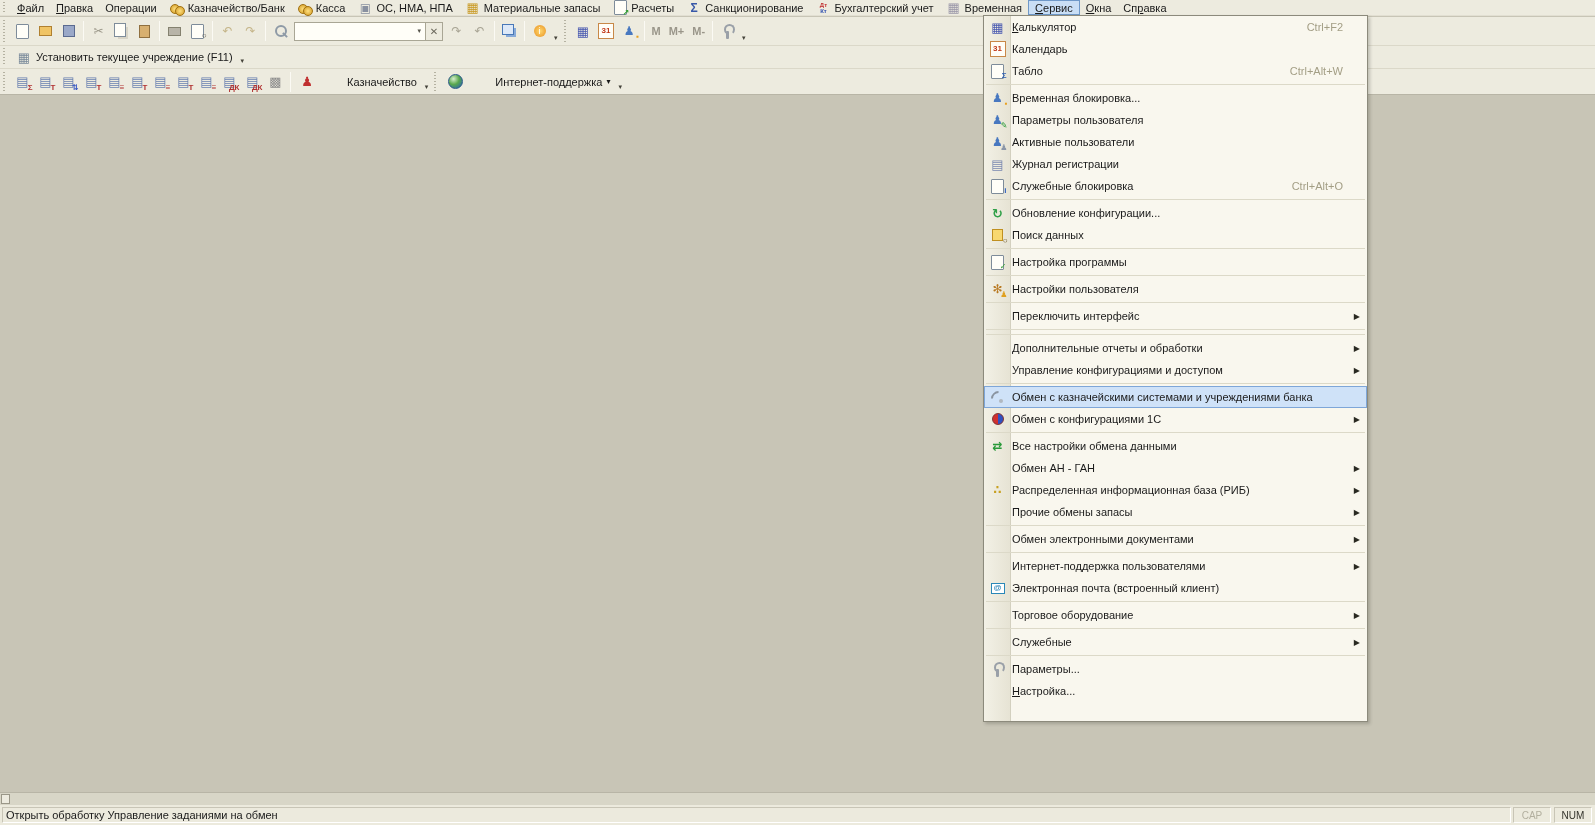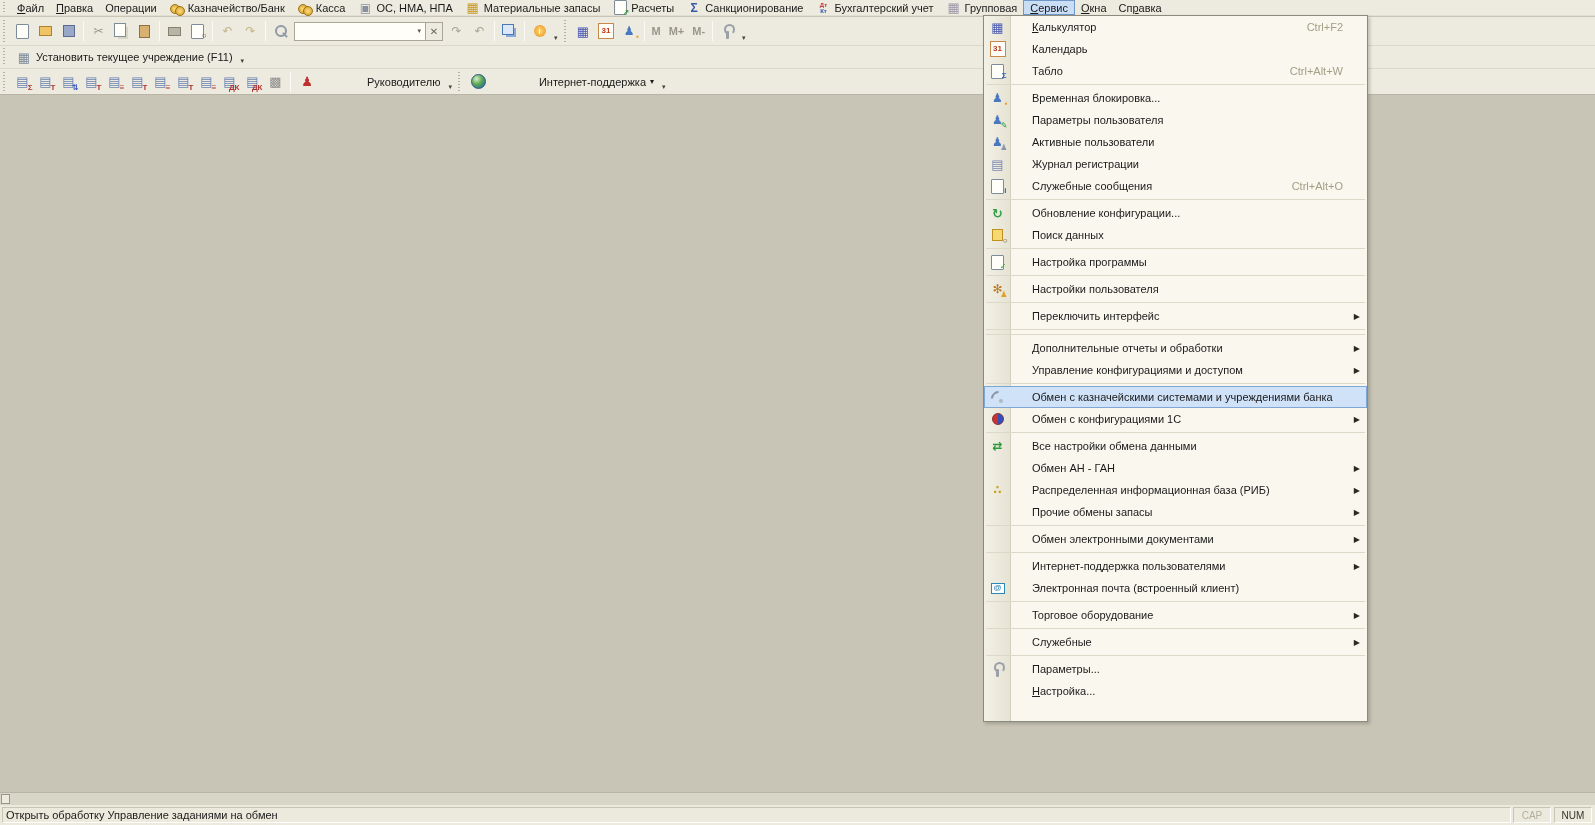--- a/index.html
+++ b/index.html
@@ -34,21 +34,21 @@
   .sb-msg { flex:1 1 auto; height:16px; margin:0 2px; padding:1px 3px; border:1px solid #c8c5b6; border-right-color:#fff; border-bottom-color:#fff; white-space:nowrap; overflow:hidden; }
   .keybox { width:38px; height:16px; margin-right:3px; border:1px solid #c8c5b6; border-right-color:#fff; border-bottom-color:#fff; display:flex; align-items:center; justify-content:center; font-size:10px; }
   .keybox.off { color:#b2af9e; }
   .keybox.on { color:#33332b; }
 
   
   .service-menu { position:absolute; left:983px; top:15px; width:385px; height:707px; background:#f9f7ee; border:1px solid #8c8a7c; z-index:10; box-shadow:2px 2px 3px rgba(60,60,50,.25); }
   .sm-iconcol { position:absolute; left:0; top:0; bottom:0; width:27px; background:linear-gradient(to right,#f3f1e6,#e6e3d4); border-right:1px solid #d3d0bf; }
   .sm-row { position:relative; height:22px; display:flex; align-items:center; cursor:default; }
   .sm-ico { position:absolute; left:4px; width:19px; display:flex; justify-content:center; }
-  .sm-label { margin-left:48px; white-space:nowrap; }
+  .sm-label { margin-left:28px; white-space:nowrap; }
   .sm-short { position:absolute; right:24px; color:#a39e85; }
   .sm-arrow { position:absolute; right:7px; font-size:8px; color:#2a2a22; }
   .sm-sep { height:5px; position:relative; }
   .sm-sep::after { content:""; position:absolute; left:2px; right:2px; top:2px; border-top:1px solid #dcd9c8; }
   .sm-row.hl { background:#cfe2f8; outline:1px solid #7ea6d8; outline-offset:-1px; z-index:2; }
 
   
   .ic { position:relative; display:inline-flex; align-items:center; justify-content:center; width:16px; height:16px; font-size:12px; line-height:1; flex:0 0 auto; }
   .ic .ov { position:absolute; right:-2px; bottom:-2px; font-size:8px; font-weight:bold; }
   .ic-doc::before { content:""; width:11px; height:13px; background:#fffef8; border:1px solid #7e8c9a; border-radius:1px; }
@@ -110,21 +110,21 @@
       </span>
       <span class="mb-item">
         <span class="ic ic-dtkt">
           <span style="color: rgb(192, 48, 48);">Дт</span>
           <span style="color: rgb(48, 80, 176);">Кт</span>
         </span>
         <span class="">Бухгалтерский учет</span>
       </span>
       <span class="mb-item">
         <span class="ic" style="color: rgb(154, 150, 168); font-size: 13px;">▦</span>
-        <span class="">Групповая</span>
+        <span class="">Временная</span>
       </span>
       <span class="mb-item active">
         <span class=""><u>С</u>ервис</span>
       </span>
       <span class="mb-item">
         <span class=""><u>О</u>кна</span>
       </span>
       <span class="mb-item">
         <span class="">Сп<u>р</u>авка</span>
       </span>
@@ -263,21 +263,21 @@
       </span>
       <span class="tbtn">
         <span class="ic" style="color: rgb(106, 128, 176); font-size: 13px;">▤<span class="ov" style="color: rgb(176, 48, 48);">ДК</span></span>
       </span>
       <span class="tbtn">
         <span class="ic" style="color: rgb(138, 138, 138); font-size: 13px;">▩</span>
       </span>
       <span class="tsep"></span>
       <span class="tb-label-btn">
         <span class="ic" style="color: rgb(192, 48, 48); font-size: 13px;">♟</span>
-        <span class="sm-label">Руководителю</span>
+        <span class="sm-label">Казначейство</span>
       </span>
       <span class="caret">▾</span>
       <span class="grip"></span>
       <span class="tb-label-btn">
         <span class="ic ic-globe"></span>
         <span class="sm-label">Интернет-поддержка</span>
         <span style="font-size: 8px;">▾</span>
       </span>
       <span class="caret">▾</span>
     </div>
@@ -338,21 +338,21 @@
           <span class="ic" style="color: rgb(122, 136, 176); font-size: 13px;">▤</span>
         </span>
         <span class="sm-label">Журнал регистрации</span>
       </div>
       <div class="sm-row">
         <span class="sm-ico">
           <span class="ic ic-doc">
             <span class="ov" style="color: rgb(48, 96, 192);">i</span>
           </span>
         </span>
-        <span class="sm-label">Служебные сообщения</span>
+        <span class="sm-label">Служебные блокировка</span>
         <span class="sm-short">Ctrl+Alt+O</span>
       </div>
       <div class="sm-sep"></div>
       <div class="sm-row">
         <span class="sm-ico">
           <span class="ic" style="color: rgb(48, 160, 72); font-size: 13px; font-weight: bold;">↻</span>
         </span>
         <span class="sm-label">Обновление конфигурации...</span>
       </div>
       <div class="sm-row">

